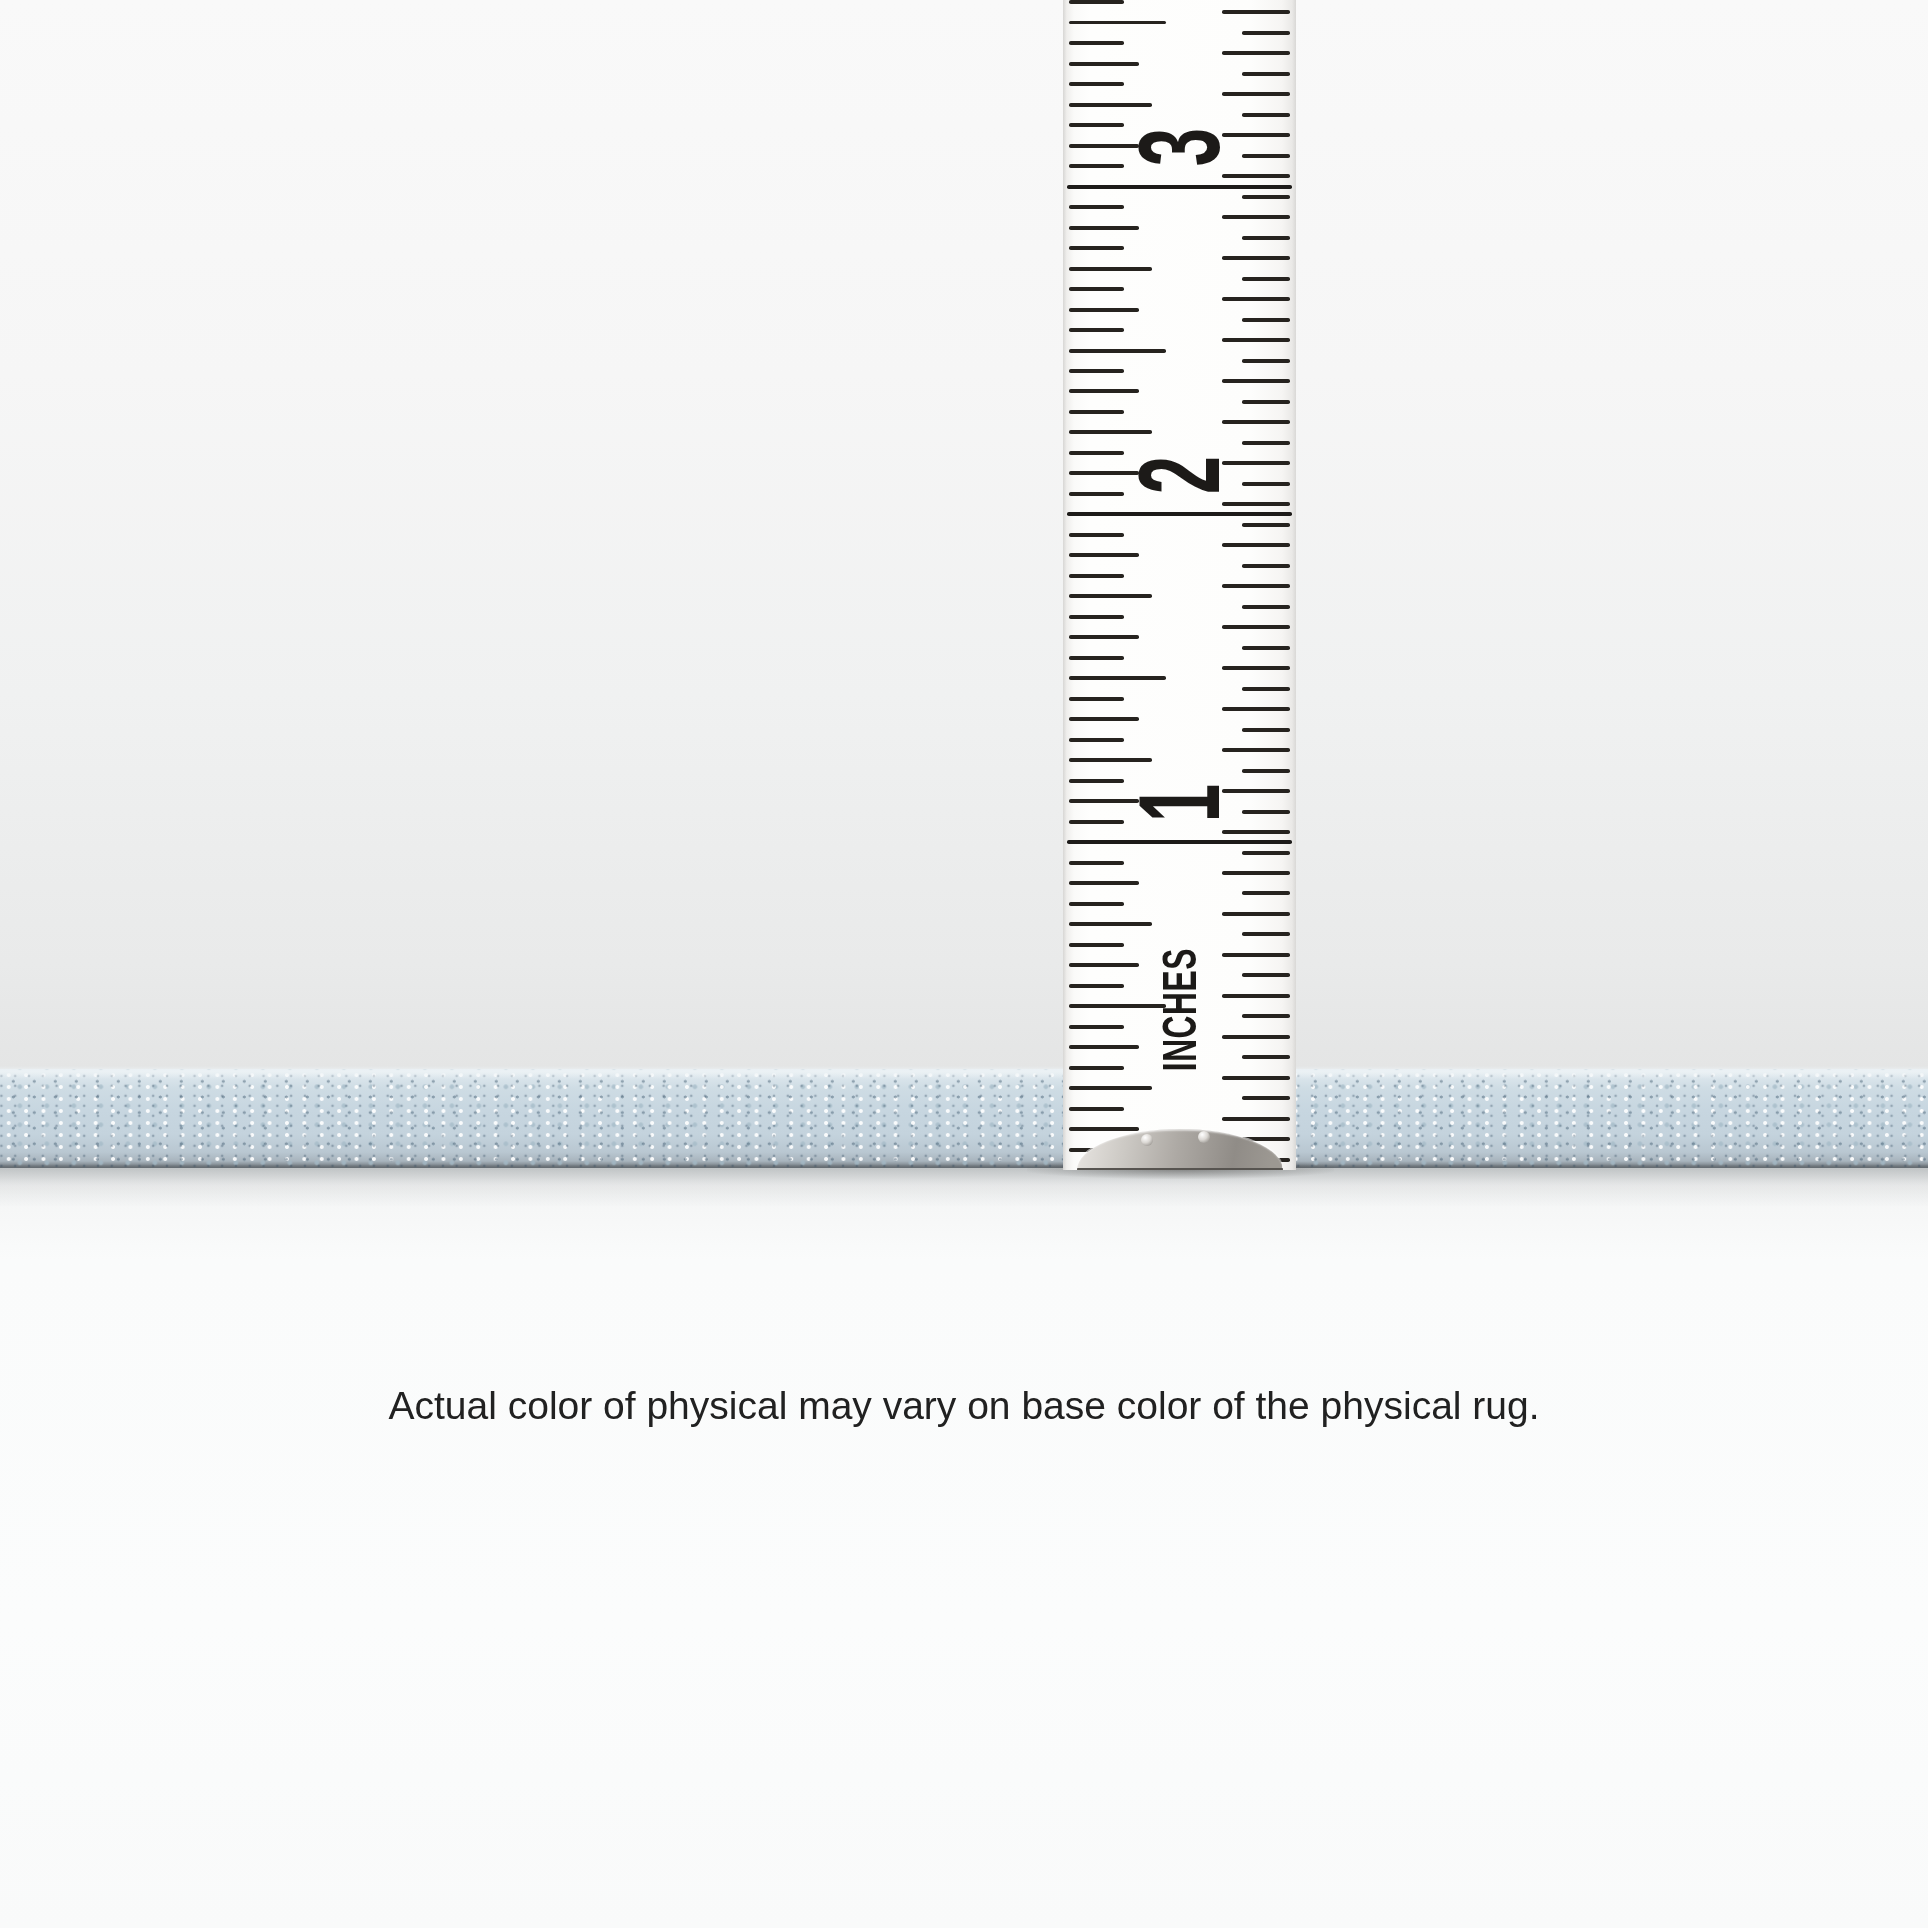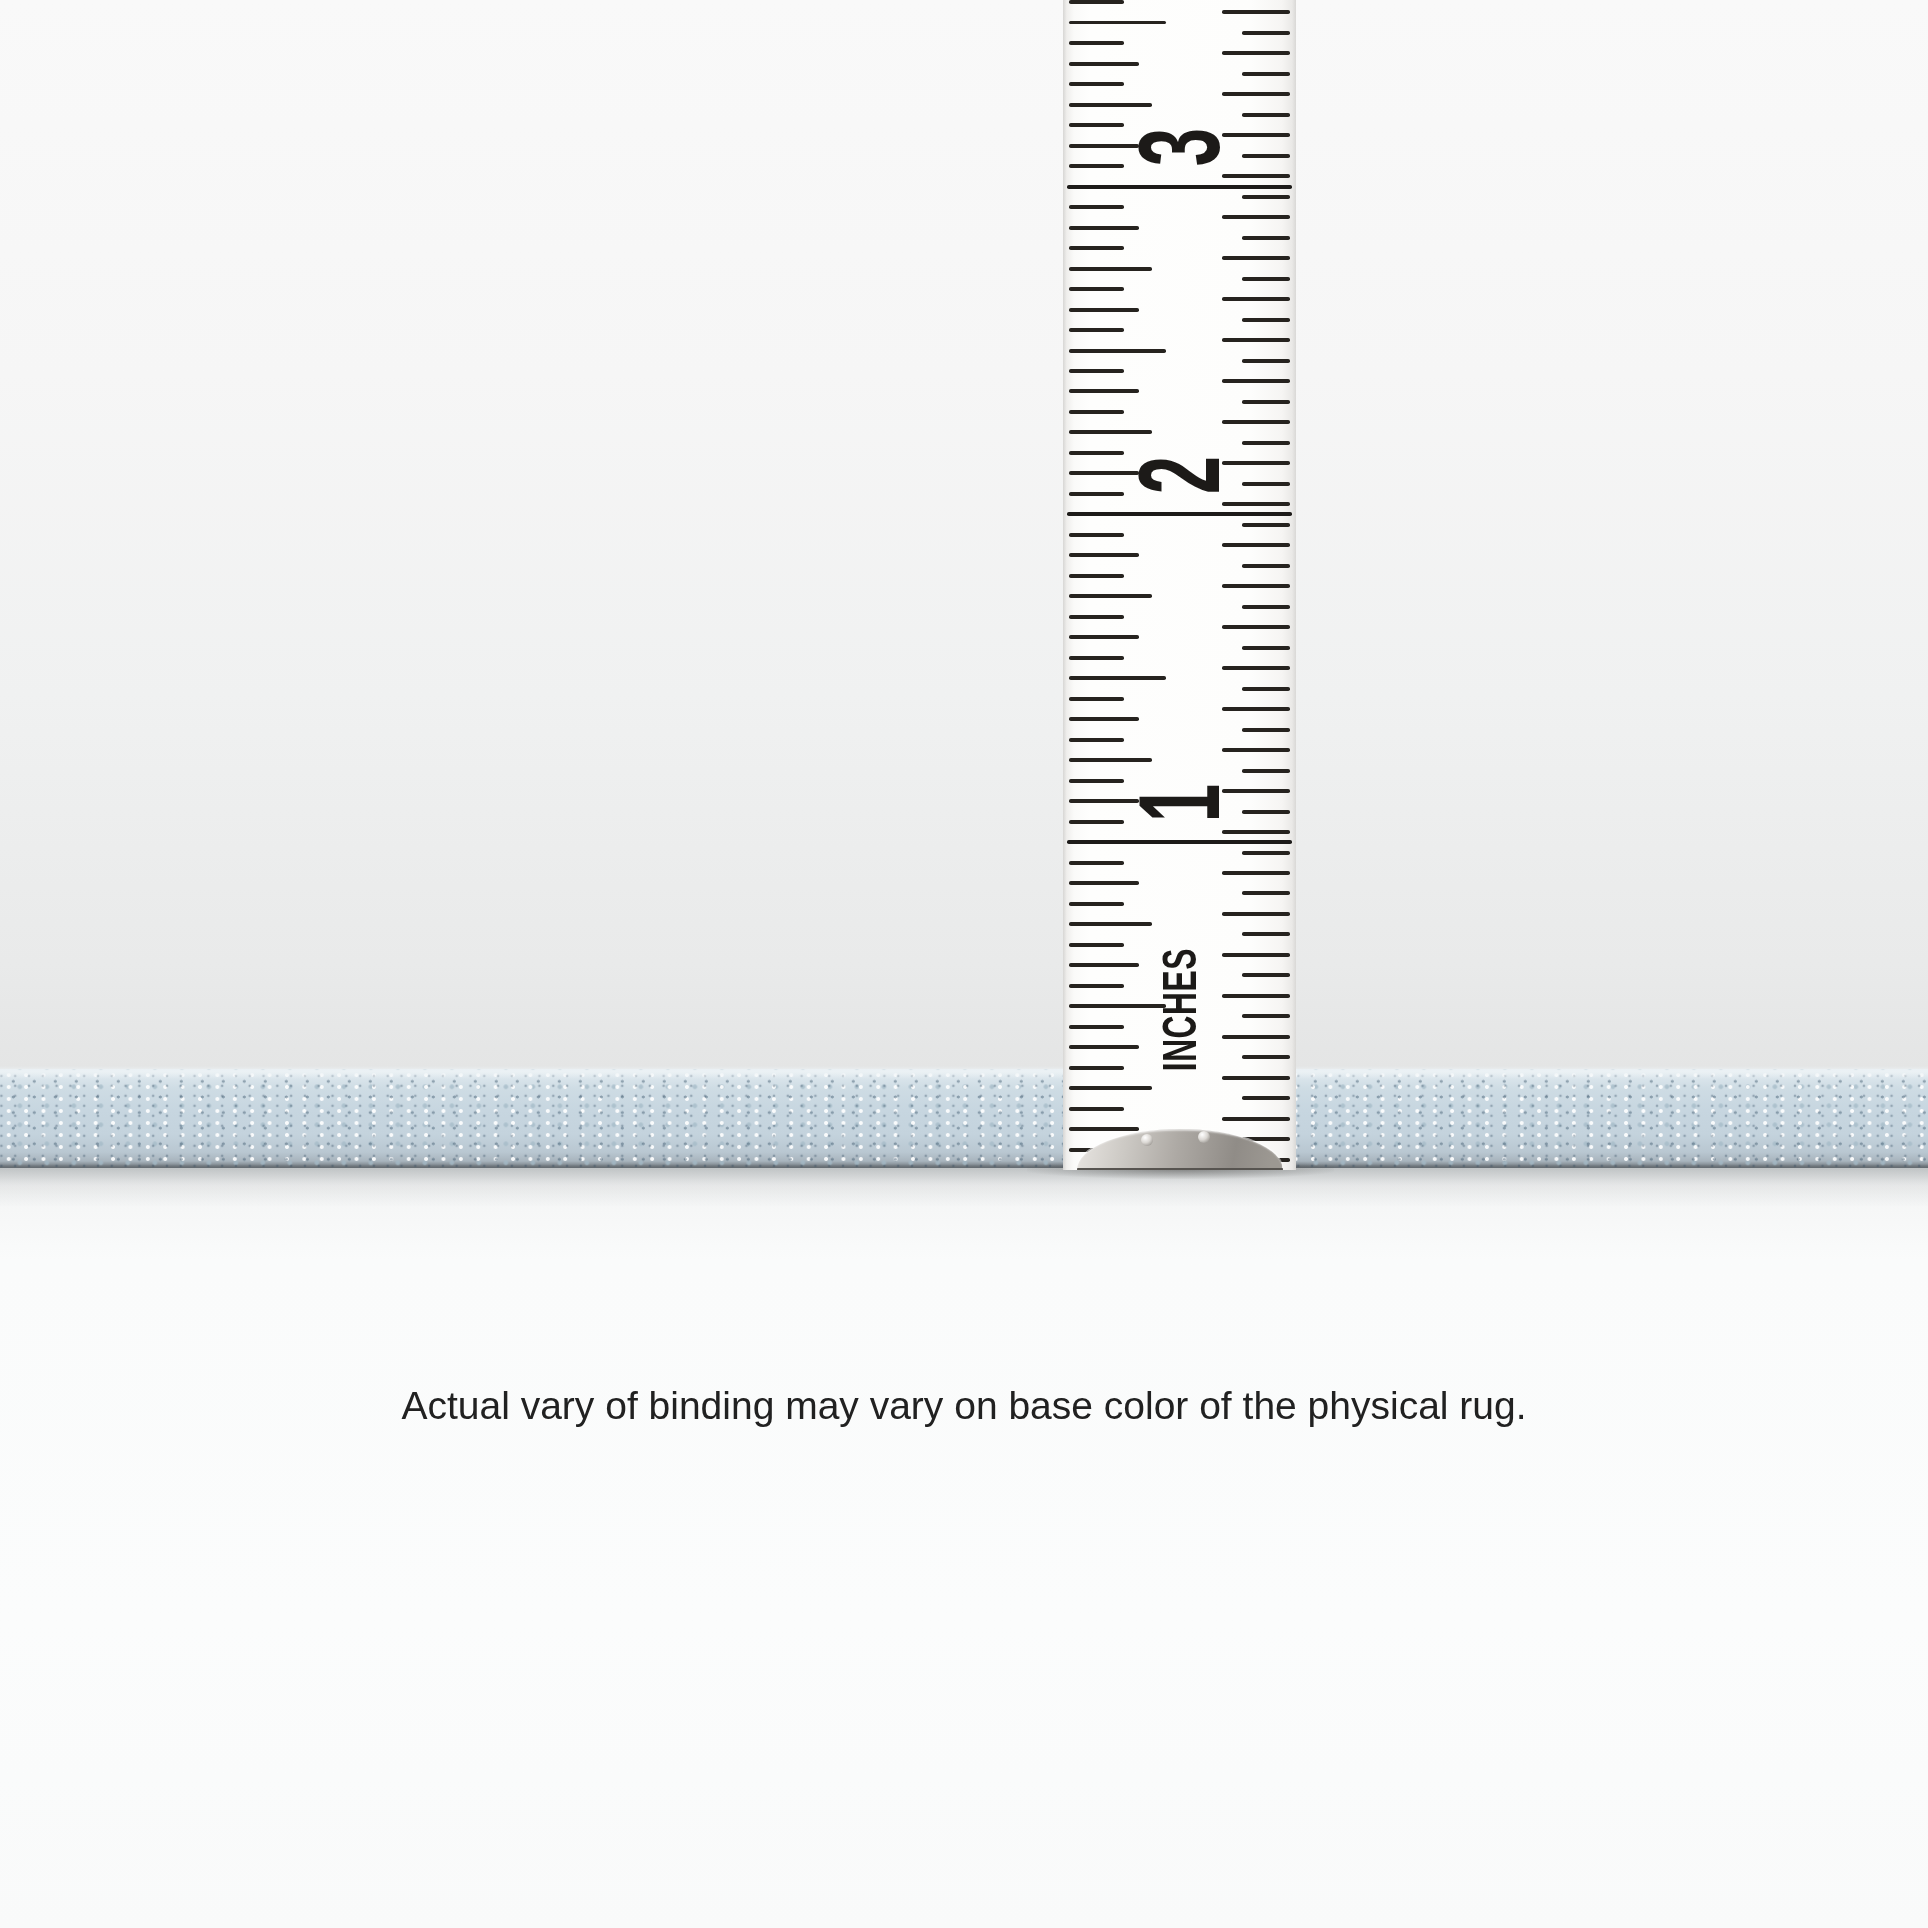--- a/index.html
+++ b/index.html
@@ -282,17 +282,17 @@
     <div class="unit">
       <span>INCHES</span>
     </div>
     <div class="tab">
       <span class="rivet r1"></span>
       <span class="rivet r2"></span>
     </div>
   </div>
 
   <div class="disclaimer">
-    <div>Actual vary of binding may vary on base color of the physical rug.</div>
+    <div>Actual color of physical may vary on base color of the physical rug.</div>
   </div>
 
 </div>
 
 
 </body></html>

